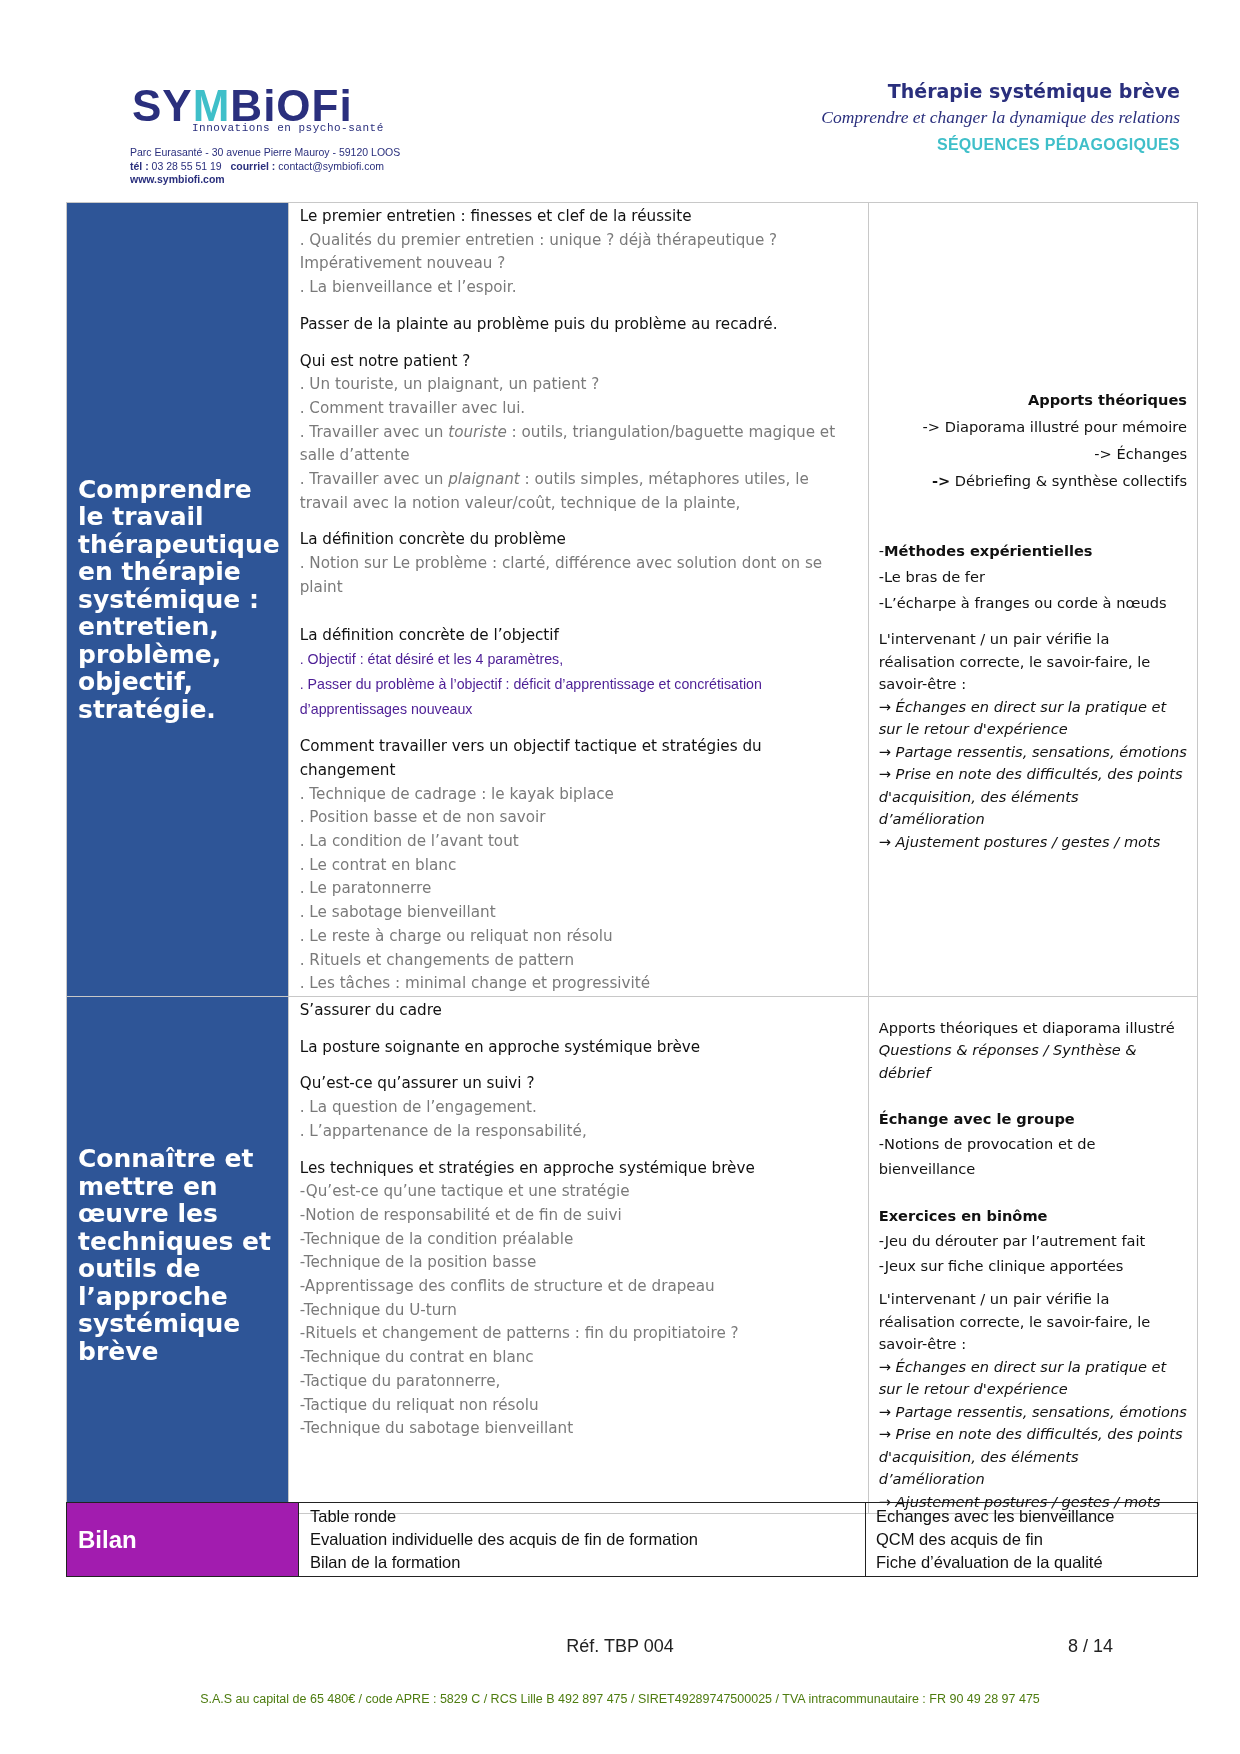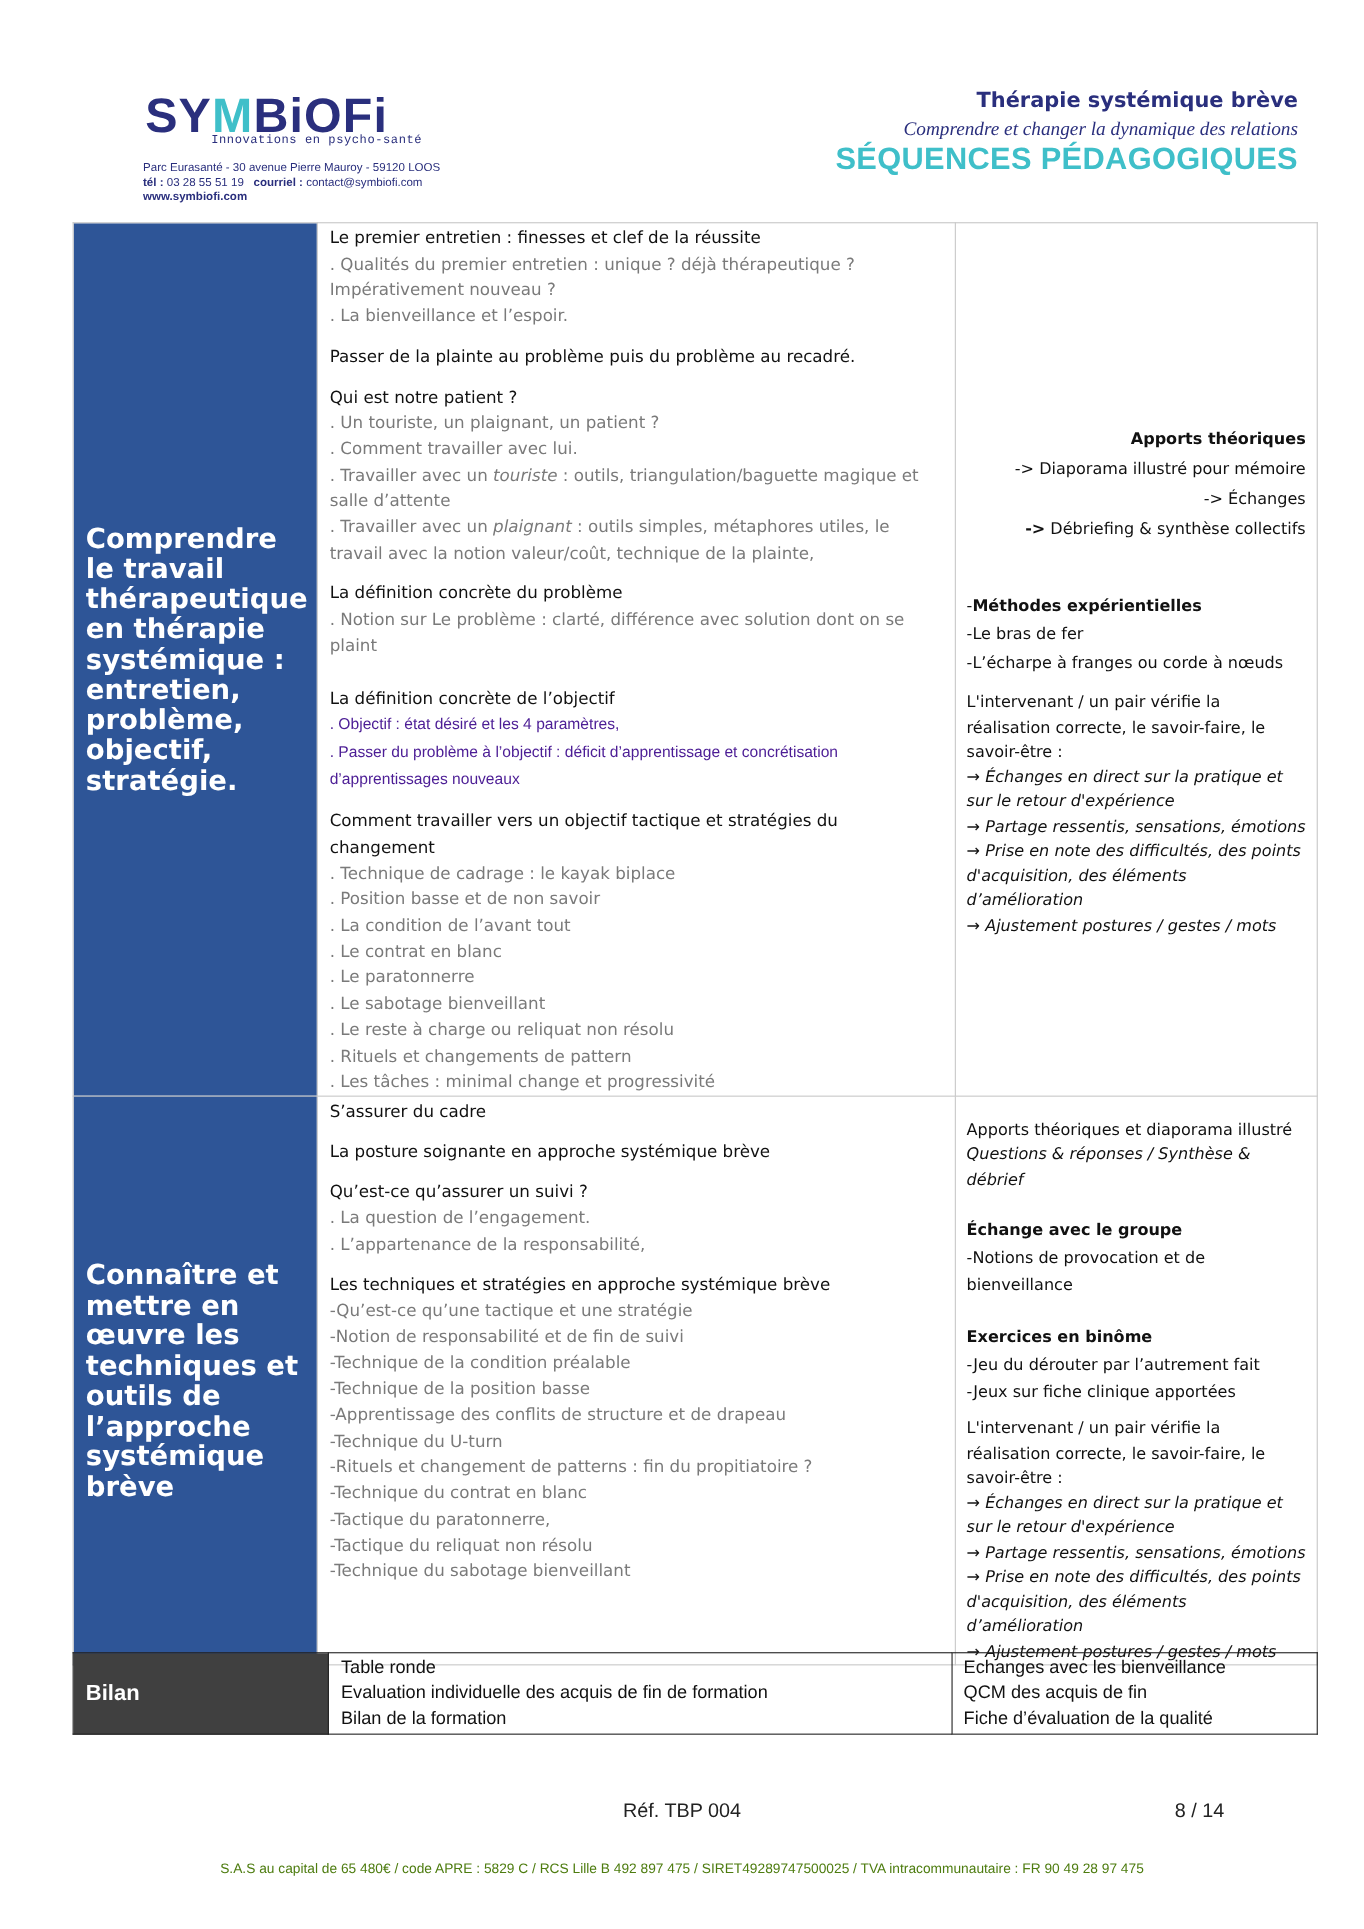--- a/index.html
+++ b/index.html
@@ -10,21 +10,21 @@
   .logo-text { position:absolute; left:0; top:0; font-family:"Liberation Sans", sans-serif; font-weight:bold; font-size:44px; letter-spacing:1px; color:#2a2f7d; line-height:44px; }
   .logo-text .m { color:#3fbfc9; }
   .logo-tagline { position:absolute; left:60px; top:38px; font-size:11px; color:#2a2f7d; letter-spacing:0.5px; white-space:nowrap;font-family:Liberation Mono, monospace; }
   .address { position:absolute; left:130px; top:146px; font-size:10.5px; line-height:13.5px; color:#2a2f7d; }
   .address .lbl { font-weight:bold; }
   .address .web { font-weight:bold; }
 
   .titles { position:absolute; right:60px; top:78px; text-align:right; }
   .t1 { font-family:"DejaVu Sans", sans-serif; font-weight:bold; font-size:19px; color:#2a2f7d; line-height:26px; }
   .t2 { font-family:Liberation Serif, serif; font-style:italic; font-size:17.5px; color:#2a2f7d; line-height:26px; }
-  .t3 { font-family:"Liberation Sans", sans-serif; font-weight:bold; font-size:28px; color:#3fbfc9; line-height:30px; letter-spacing:0.3px; }
+  .t3 { font-family:"Liberation Sans", sans-serif; font-weight:bold; font-size:16px; color:#3fbfc9; line-height:30px; letter-spacing:0.3px; }
 
   
   table.main { position:absolute; left:66px; top:202px; width:1132px; border-collapse:collapse; }
   table.main td { vertical-align:top; border:1px solid #c8c8c8; padding:0; }
   td.theme { width:219px; background:#2e5597; color:#ffffff; vertical-align:middle !important; border:1px solid #b8c4d8; }
   td.theme .ttl { font-family:"DejaVu Sans", sans-serif; font-weight:bold; font-size:25px; line-height:27.5px; padding:0 8px 0 11px; }
   td.content { width:558px; padding:2px 10px 0 11px !important; }
   td.methods { padding:0 10px 0 10px !important; }
 
   .ct { font-family:"DejaVu Sans", sans-serif; font-size:15.2px; line-height:23.7px; }
@@ -33,21 +33,21 @@
   .g { color:#7a7a7a; }
   .gs { color:#4c1d95; font-family:Liberation Sans, sans-serif; font-size:14.2px; line-height:25px; }
 
   .mt { font-family:"DejaVu Sans", sans-serif; font-size:14.6px; line-height:22.5px; color:#111; }
   .mt .b { font-weight:bold; }
   .mt .i { font-style:italic; }
 
   
   table.bilan { position:absolute; left:66px; top:1502px; width:1132px; border-collapse:collapse; }
   table.bilan td { border:1px solid #222; vertical-align:middle; }
-  td.btheme { width:219px; background:#404040; color:#fff; font-family:"Liberation Sans", sans-serif; font-weight:bold; font-size:20px; padding-left:11px; }
+  td.btheme { width:219px; background:#a21caf; color:#fff; font-family:"Liberation Sans", sans-serif; font-weight:bold; font-size:24px; padding-left:11px; }
   td.bcontent { width:545px; padding:2px 10px 2px 11px; }
   td.bmethods { padding:2px 10px 2px 10px; }
   .bt { font-family:"Liberation Sans", sans-serif; font-size:16.5px; line-height:23px; color:#111; }
 
   
   .ref { position:absolute; left:0; width:1240px; top:1636px; text-align:center; font-family:"Liberation Sans", sans-serif; font-size:18px; color:#222; }
   .pageno { position:absolute; right:127px; top:1636px; font-family:"Liberation Sans", sans-serif; font-size:18px; color:#222; }
   .legal { position:absolute; left:0; width:1240px; top:1692px; text-align:center; font-family:"Liberation Sans", sans-serif; font-size:12.5px; color:#4d7c0f; }
 </style>
 </head>

